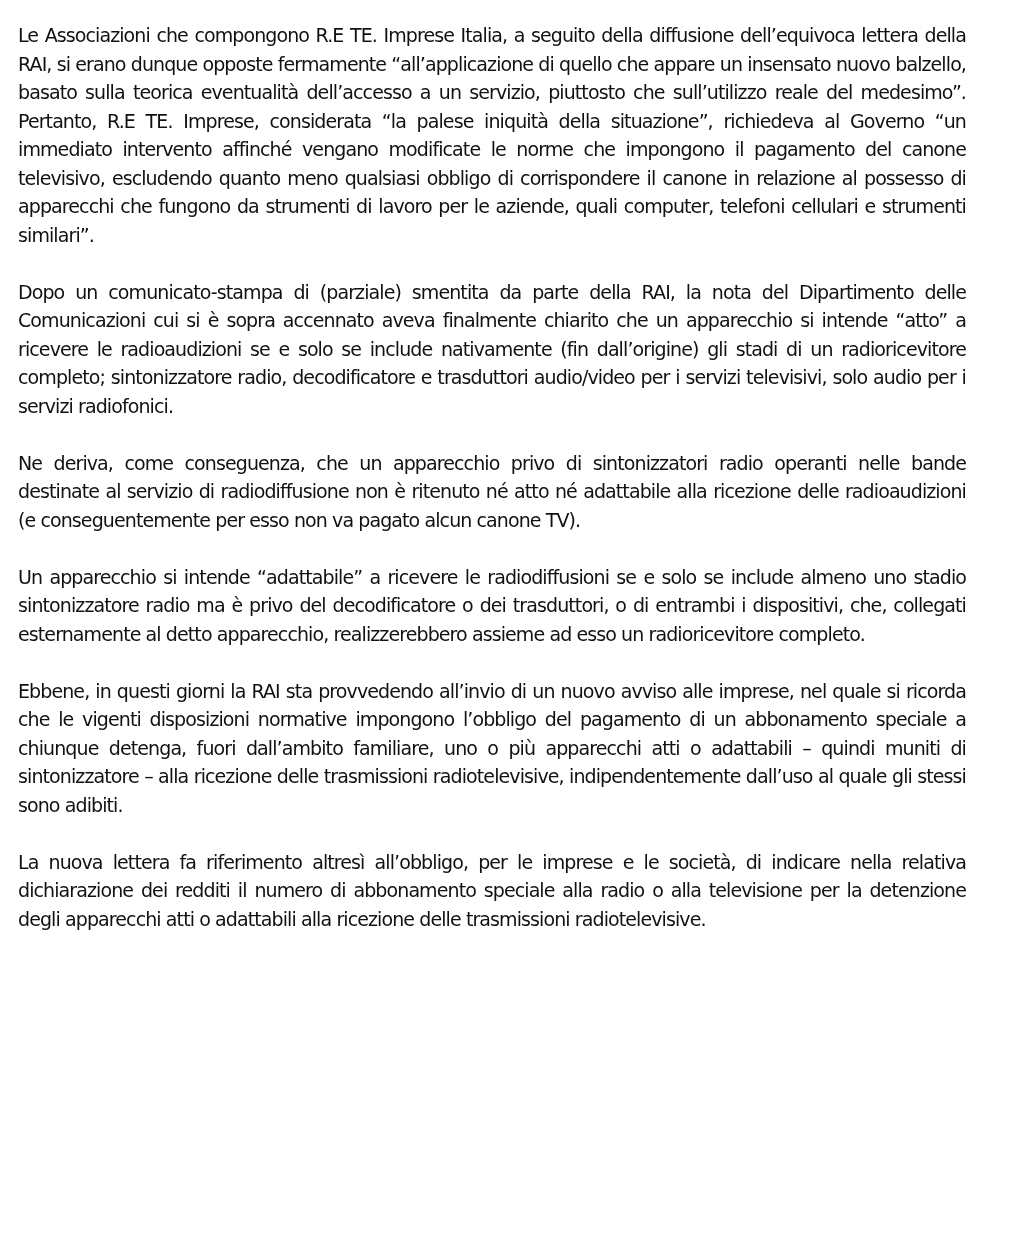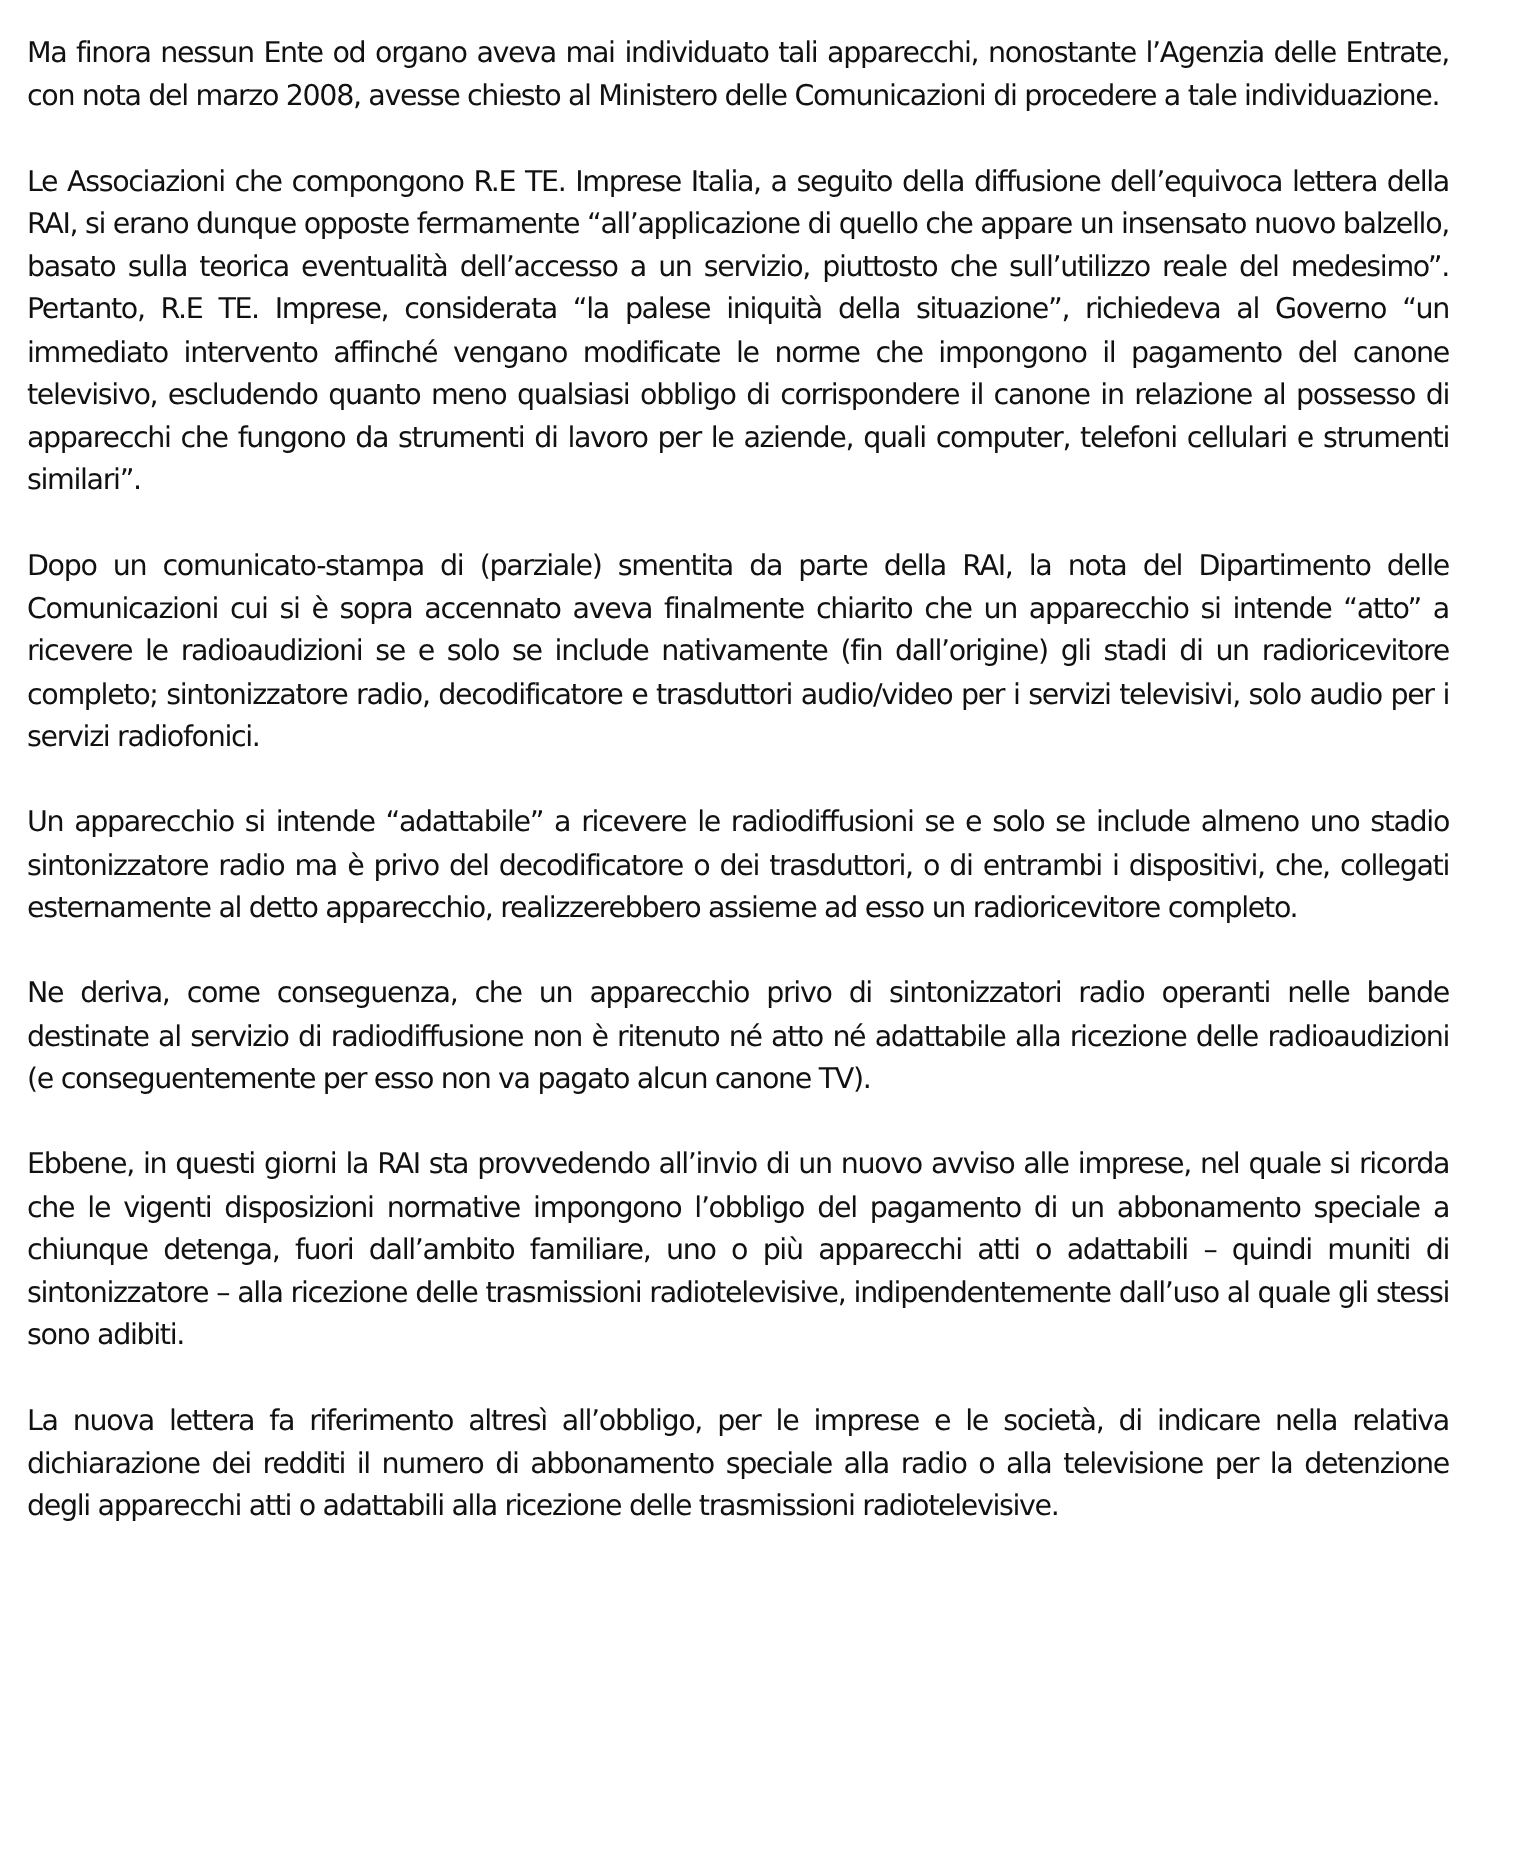--- a/index.html
+++ b/index.html
@@ -19,20 +19,19 @@
   .para {
     margin: 0 0 28.5px 0;
     text-align: justify;
     text-align-last: left;
   }
 </style>
 </head>
 <body>
 
 <div class="page">
-  <p class="para">Ma finora nessun Ente od organo aveva mai individuato tali apparecchi, nonostante l’Agenzia delle Entrate, con nota del marzo 2008, avesse chiesto al Ministero delle Comunicazioni di procedere a tale individuazione.</p>
   <p class="para">Le Associazioni che compongono R.E TE. Imprese Italia, a seguito della diffusione dell’equivoca lettera della RAI, si erano dunque opposte fermamente “all’applicazione di quello che appare un insensato nuovo balzello, basato sulla teorica eventualità dell’accesso a un servizio, piuttosto che sull’utilizzo reale del medesimo”. Pertanto, R.E TE. Imprese, considerata “la palese iniquità della situazione”, richiedeva al Governo “un immediato intervento affinché vengano modificate le norme che impongono il pagamento del canone televisivo, escludendo quanto meno qualsiasi obbligo di corrispondere il canone in relazione al possesso di apparecchi che fungono da strumenti di lavoro per le aziende, quali computer, telefoni cellulari e strumenti similari”.</p>
   <p class="para">Dopo un comunicato-stampa di (parziale) smentita da parte della RAI, la nota del Dipartimento delle Comunicazioni cui si è sopra accennato aveva finalmente chiarito che un apparecchio si intende “atto” a ricevere le radioaudizioni se e solo se include nativamente (fin dall’origine) gli stadi di un radioricevitore completo; sintonizzatore radio, decodificatore e trasduttori audio/video per i servizi televisivi, solo audio per i servizi radiofonici.</p>
+  <p class="para">Ne deriva, come conseguenza, che un apparecchio privo di sintonizzatori radio operanti nelle bande destinate al servizio di radiodiffusione non è ritenuto né atto né adattabile alla ricezione delle radioaudizioni (e conseguentemente per esso non va pagato alcun canone TV).</p>
   <p class="para">Un apparecchio si intende “adattabile” a ricevere le radiodiffusioni se e solo se include almeno uno stadio sintonizzatore radio ma è privo del decodificatore o dei trasduttori, o di entrambi i dispositivi, che, collegati esternamente al detto apparecchio, realizzerebbero assieme ad esso un radioricevitore completo.</p>
-  <p class="para">Ne deriva, come conseguenza, che un apparecchio privo di sintonizzatori radio operanti nelle bande destinate al servizio di radiodiffusione non è ritenuto né atto né adattabile alla ricezione delle radioaudizioni (e conseguentemente per esso non va pagato alcun canone TV).</p>
   <p class="para">Ebbene, in  questi giorni la RAI sta provvedendo all’invio di un nuovo avviso alle imprese, nel quale si ricorda che le vigenti disposizioni normative impongono l’obbligo del pagamento di un abbonamento speciale a chiunque detenga, fuori dall’ambito familiare, uno o più apparecchi atti o adattabili – quindi muniti di sintonizzatore – alla ricezione delle trasmissioni radiotelevisive, indipendentemente dall’uso al quale gli stessi sono adibiti.</p>
   <p class="para">La nuova lettera fa riferimento altresì all’obbligo, per le imprese e le società, di indicare nella relativa dichiarazione dei redditi il numero di abbonamento speciale alla radio o alla televisione per la detenzione degli apparecchi atti o adattabili alla ricezione delle trasmissioni radiotelevisive.</p>
 </div>
 
 </body></html>

